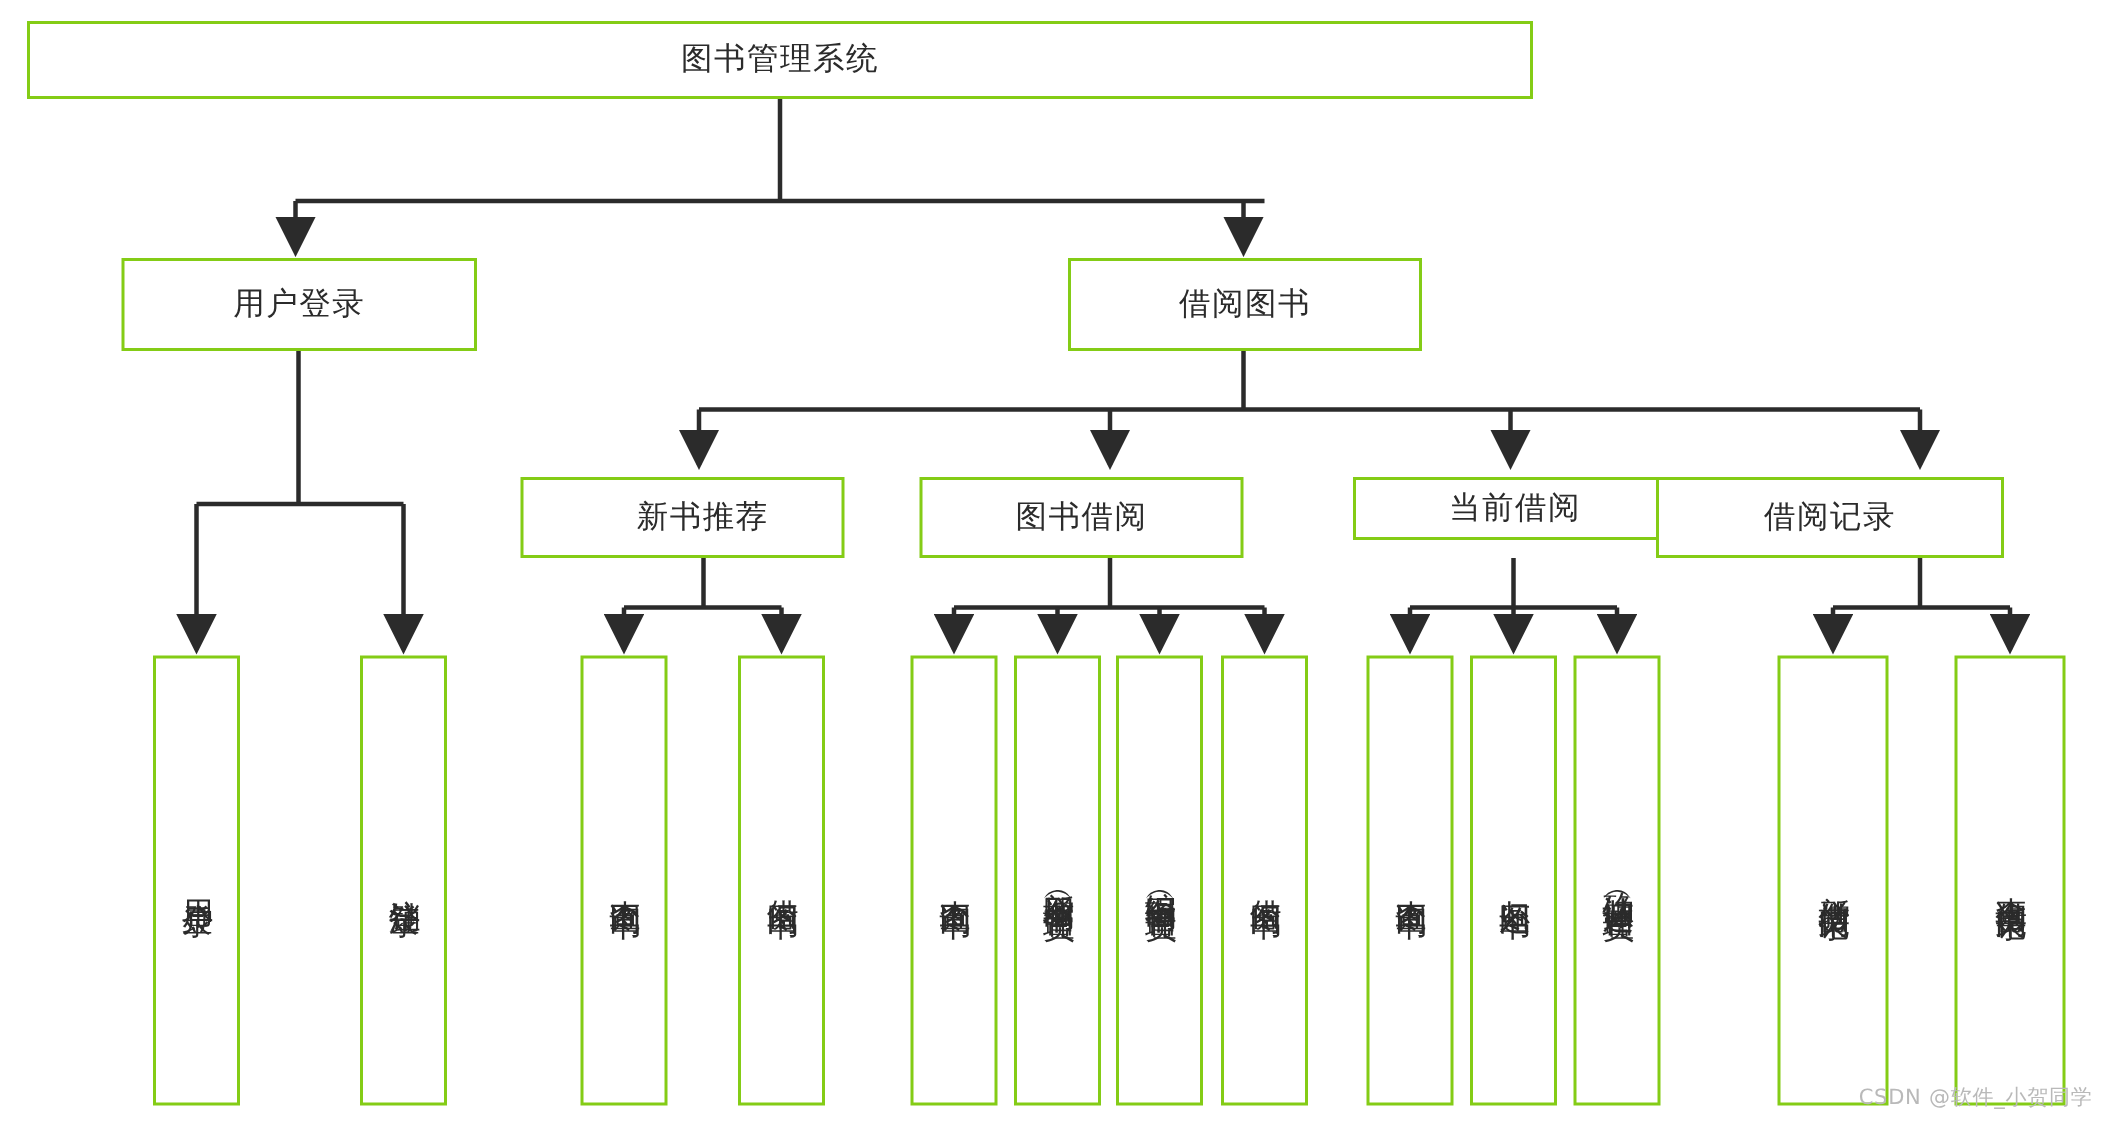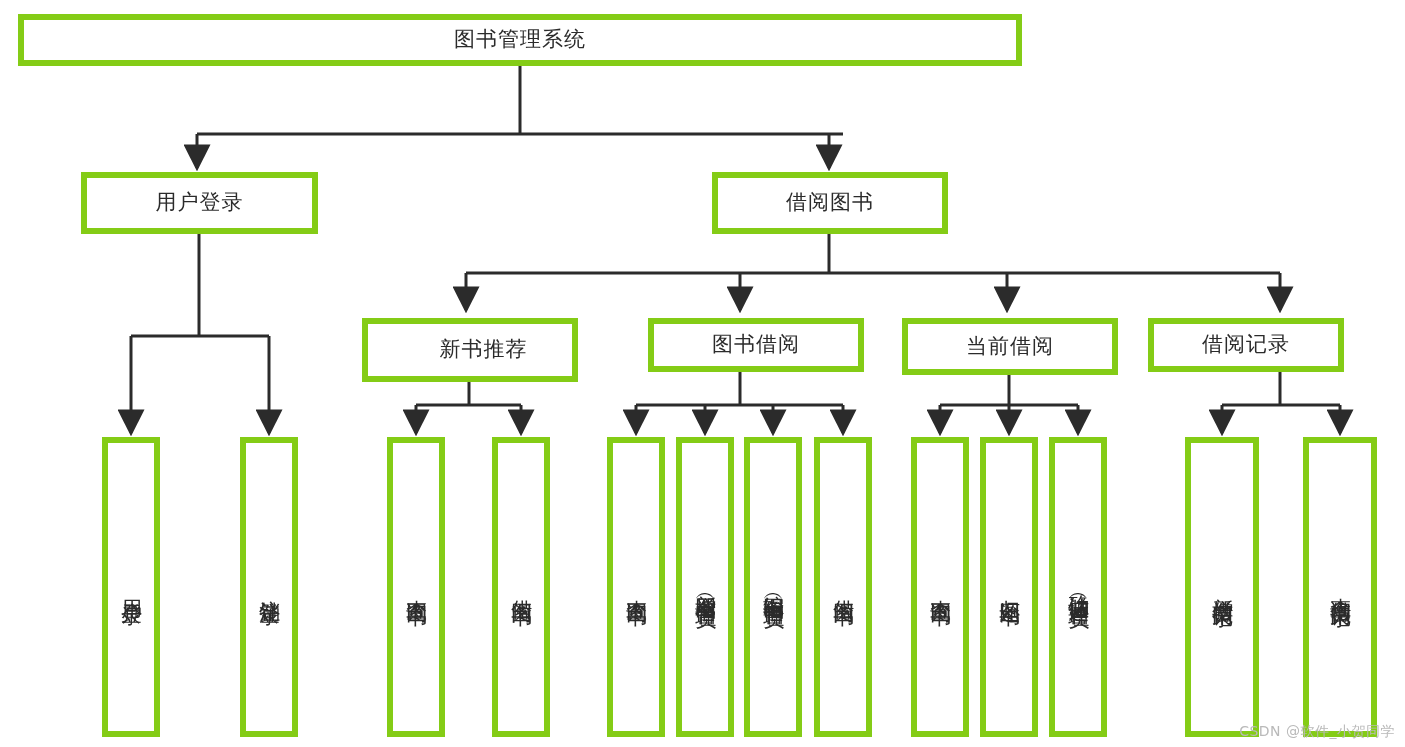--- a/index.html
+++ b/index.html
@@ -22,21 +22,21 @@
     position: absolute;
     left: 0;
     top: 0;
     width: 1405px;
     height: 747px;
   }
   .node {
     position: absolute;
     box-sizing: border-box;
     background: #ffffff;
-    border: 6px solid #84cc16;
+    border: 2px solid #84cc16;
     display: flex;
     align-items: center;
     justify-content: center;
     color: #2b2b2b;
     z-index: 2;
   }
   .node.h {
     font-size: 21px;
     letter-spacing: 1px;
     line-height: 1.2;
@@ -128,33 +128,33 @@
   </div>
 
   <div class="node h" style="left:81px; top:172px; width:237px; height:62px;">
     <span class="hlabel">用户登录</span>
   </div>
 
   <div class="node h" style="left:712px; top:172px; width:236px; height:62px;">
     <span class="hlabel">借阅图书</span>
   </div>
 
-  <div class="node h" style="left:362px; top:318px; width:216px; height:64px;padding-left:27px;">
+  <div class="node h" style="left:347px; top:318px; width:216px; height:54px;padding-left:27px;">
     <span class="hlabel">新书推荐</span>
   </div>
 
-  <div class="node h" style="left:648px; top:318px; width:216px; height:54px;">
+  <div class="node h" style="left:613px; top:318px; width:216px; height:54px;">
     <span class="hlabel">图书借阅</span>
   </div>
 
-  <div class="node h" style="left:902px; top:318px; width:216px; height:57px;">
+  <div class="node h" style="left:902px; top:318px; width:216px; height:42px;">
     <span class="hlabel">当前借阅</span>
   </div>
 
-  <div class="node h" style="left:1148px; top:318px; width:196px; height:54px;text-align:right;">
+  <div class="node h" style="left:1104px; top:318px; width:232px; height:54px;text-align:right;">
     <span class="hlabel">借阅记录</span>
   </div>
 
   <div class="node v" style="left:102px; top:437px; width:58px; height:300px;">
     <span class="vlabel">用户登录</span>
   </div>
 
   <div class="node v" style="left:240px; top:437px; width:58px; height:300px;">
     <span class="vlabel">注销登录</span>
   </div>

